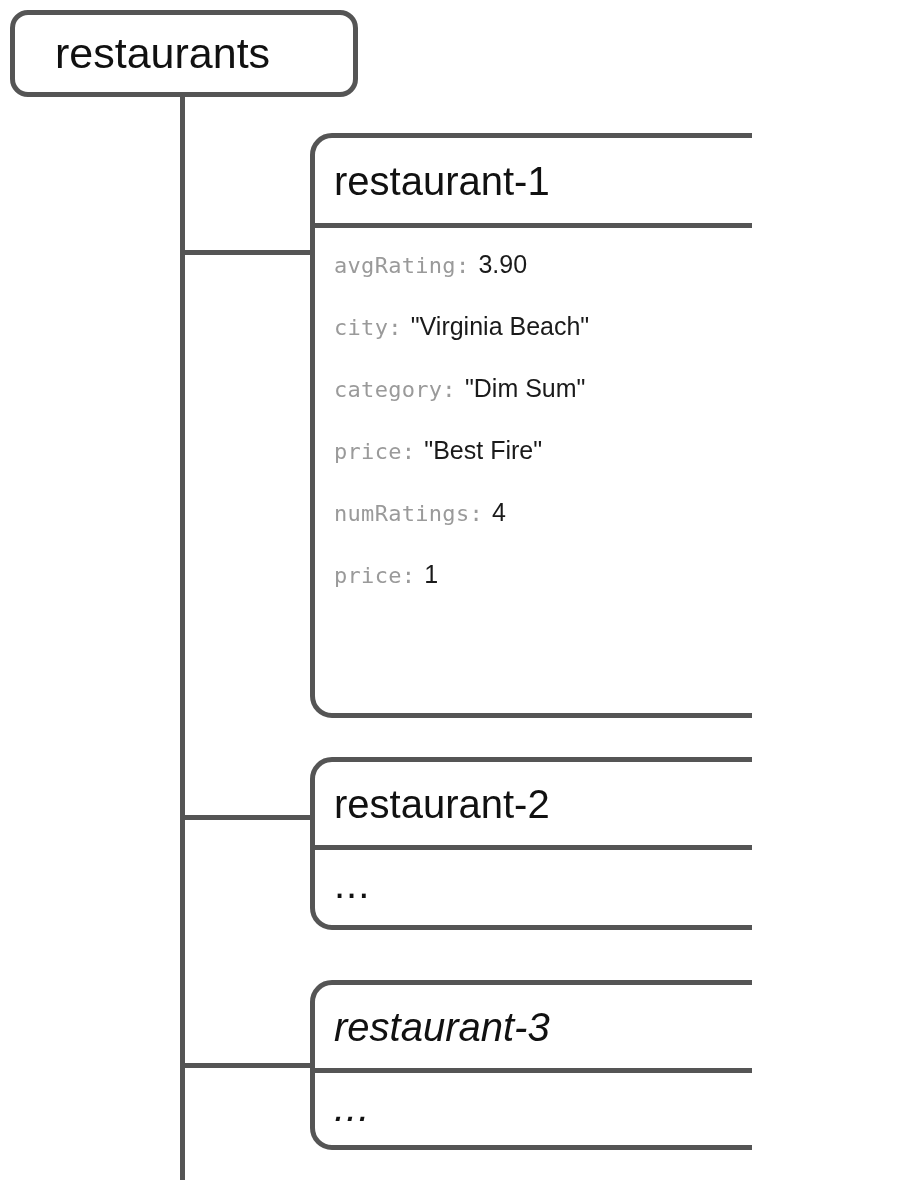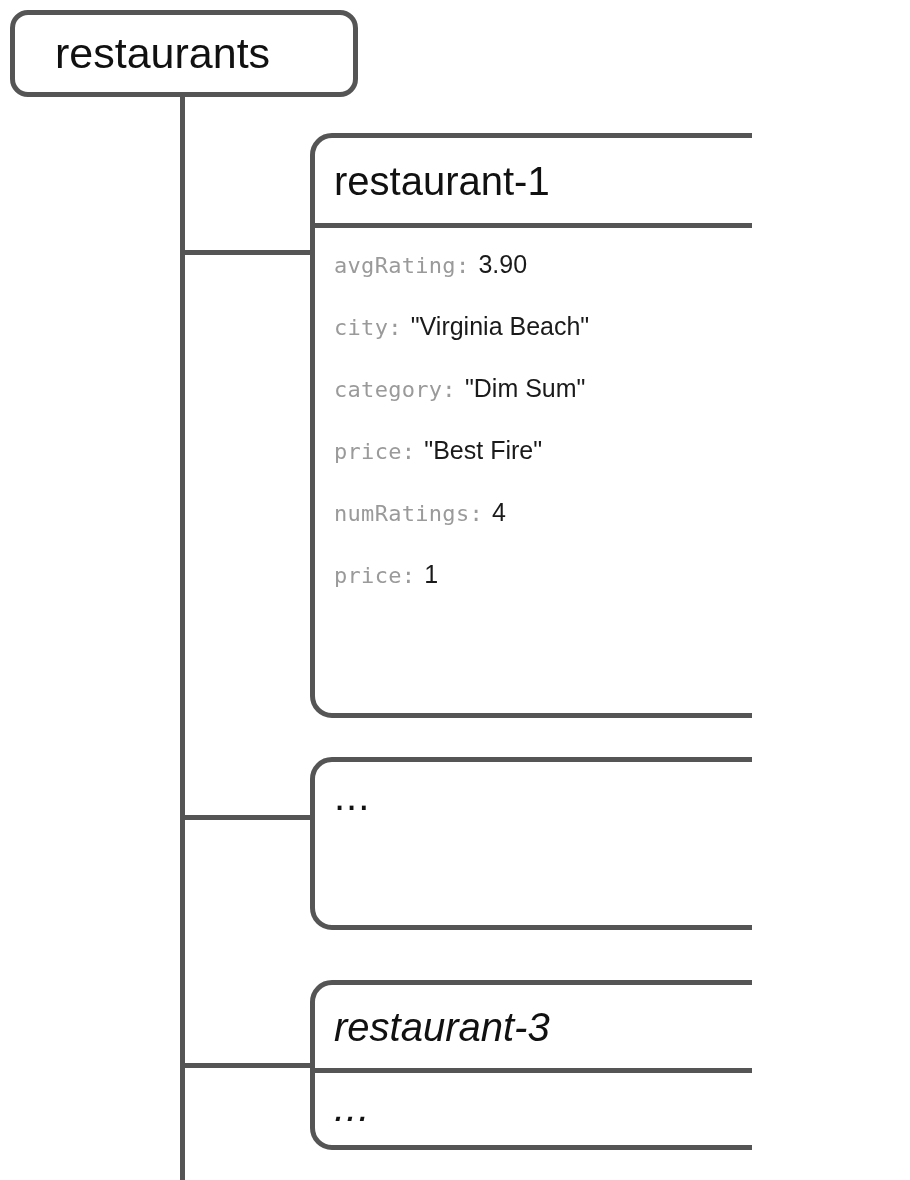--- a/index.html
+++ b/index.html
@@ -167,20 +167,23 @@
         <span class="field-value">4</span>
       </div>
       <div class="field-row">
         <span class="field-key">price:</span>
         <span class="field-value">1</span>
       </div>
     </div>
   </div>
 
   <div class="doc-card" id="card-2">
+    <div class="doc-header">
+      <span class="doc-title">restaurant-2</span>
+    </div>
     <div class="doc-body">
       <span class="ellipsis">...</span>
     </div>
   </div>
 
   <div class="doc-card" id="card-3">
     <div class="doc-header">
       <span class="doc-title">restaurant-3</span>
     </div>
     <div class="doc-body">

